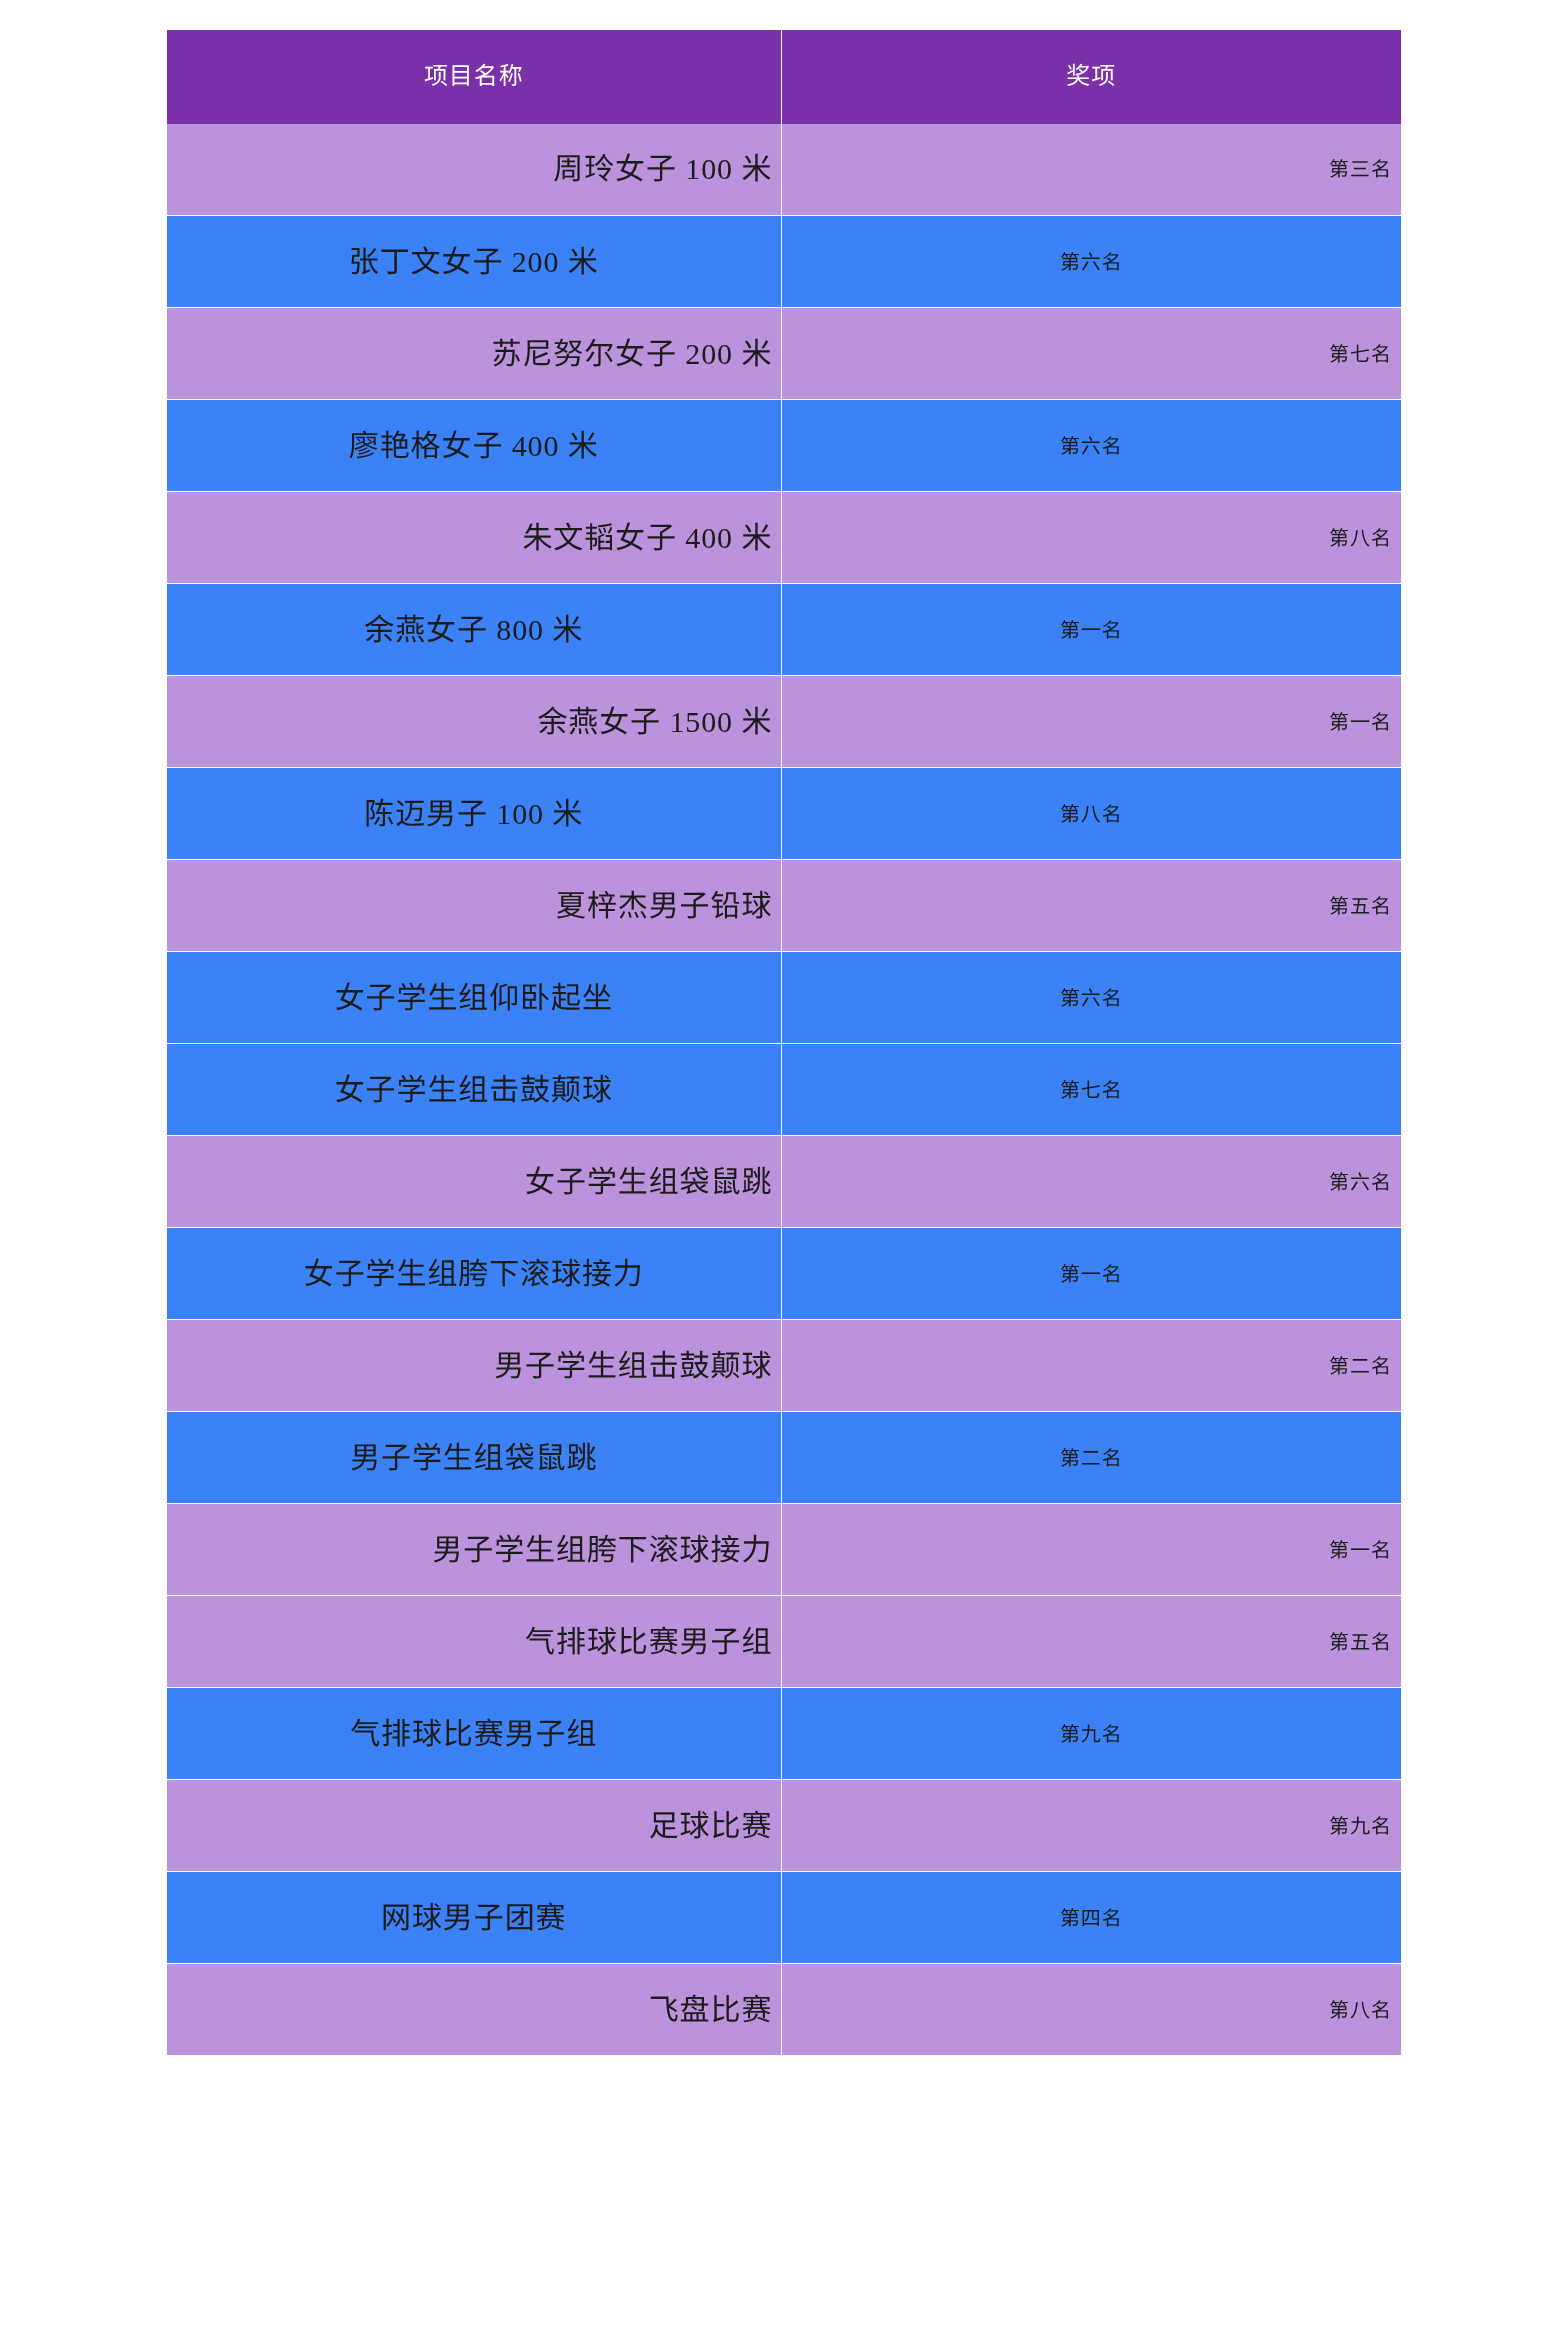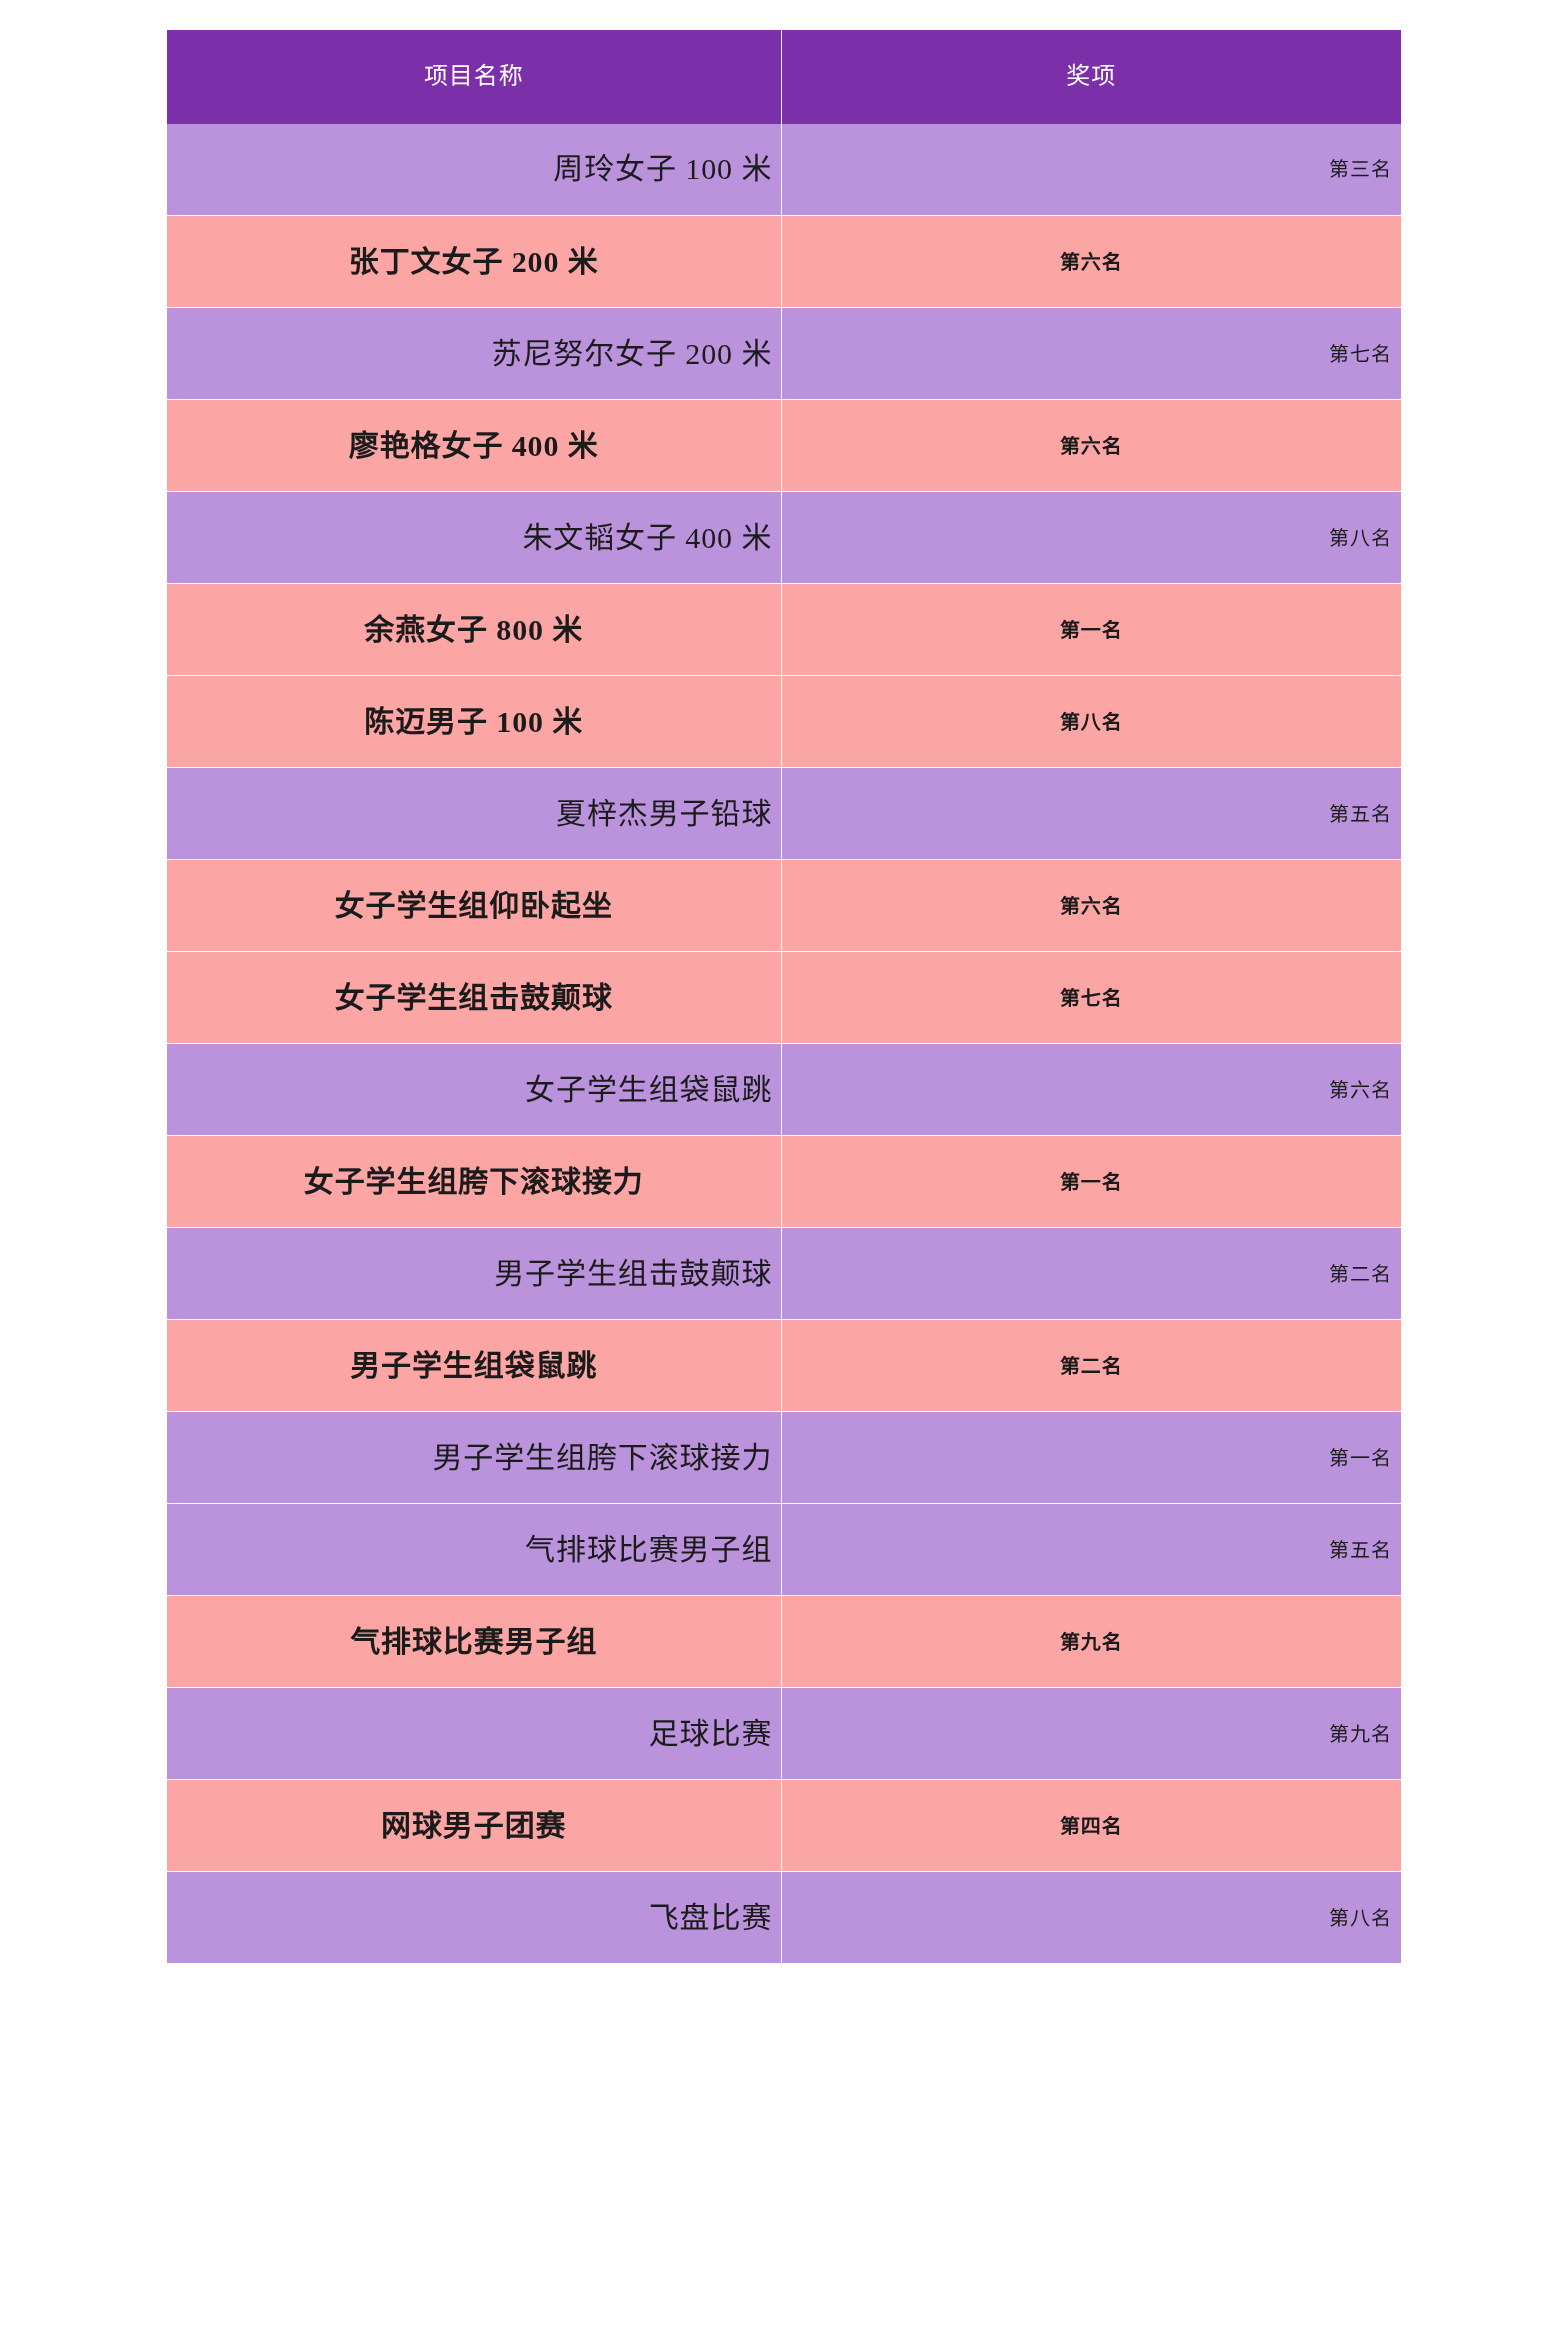--- a/index.html
+++ b/index.html
@@ -52,23 +52,22 @@
   }
   table.results thead th:last-child {
     border-right: none;
   }
   table.results tbody tr.row-odd td {
     background: #BB93DD;
     color: #1b1b1b;
     text-align: right;
   }
   table.results tbody tr.row-even td {
-    background: #fca5a5;
+    background: #3b82f6;
     color: #1b1b1b;
-    font-weight: bold;
   }
   table.results tbody td {
     border-right: 1.7px solid #ffffff;
     border-bottom: 1.7px solid #ffffff;
   }
   table.results tbody td:last-child {
     border-right: none;
   }
   table.results tbody td.award {
     font-size: 20px;
@@ -106,20 +105,24 @@
         <tr class="row-even">
           <td class="event">廖艳格女子 400 米</td>
           <td class="award">第六名</td>
         </tr>
         <tr class="row-odd">
           <td class="event">朱文韬女子 400 米</td>
           <td class="award">第八名</td>
         </tr>
         <tr class="row-even">
           <td class="event">余燕女子 800 米</td>
+          <td class="award">第一名</td>
+        </tr>
+        <tr class="row-odd">
+          <td class="event">余燕女子 1500 米</td>
           <td class="award">第一名</td>
         </tr>
         <tr class="row-even">
           <td class="event">陈迈男子 100 米</td>
           <td class="award">第八名</td>
         </tr>
         <tr class="row-odd">
           <td class="event">夏梓杰男子铅球</td>
           <td class="award">第五名</td>
         </tr>

